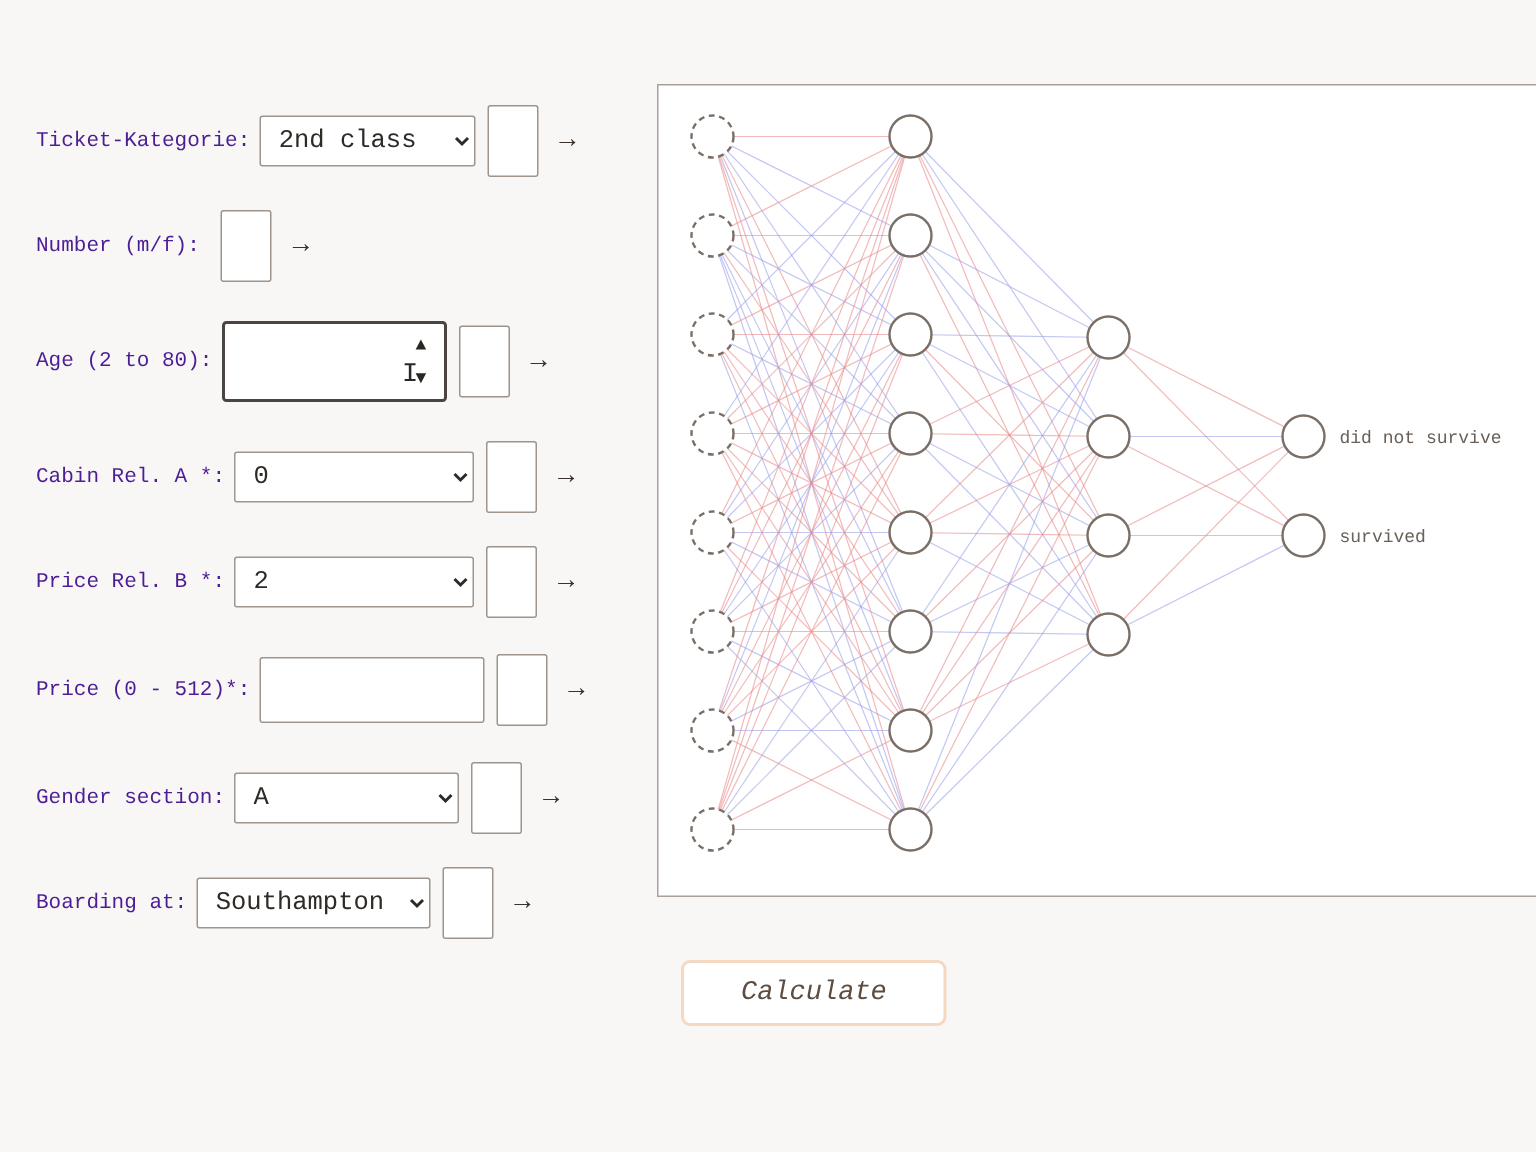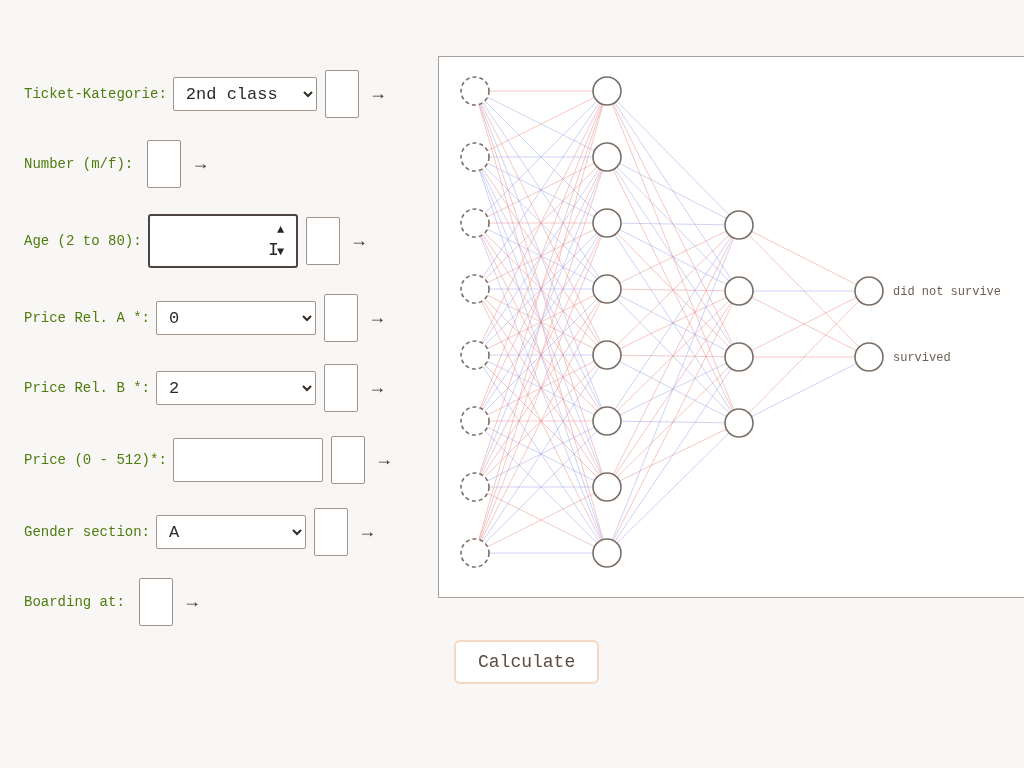--- a/index.html
+++ b/index.html
@@ -1,20 +1,20 @@
 <!DOCTYPE html>
 <html><head>
 <meta charset="utf-8">
 <style>
   * { box-sizing: border-box; }
   html,body{ margin:0; padding:0; background:#f9f7f5; font-family: ui-monospace, SFMono-Regular, Menlo, Consolas, "Liberation Mono", monospace; color:#403732; }
   .page { width:1024px; height:768px; position:relative; }
   .form { position:absolute; left:24px; top:72px; width:410px; }
   .row { display:flex; align-items:center; margin-bottom:26px; height:44px; }
-  .row .lbl { font-size:14px; color:#4d7c0f; margin-right:6px; white-space:nowrap; }
+  .row .lbl { font-size:14px; color:#4c1d95; margin-right:6px; white-space:nowrap; }
   .sel, .numin, .txtin {
     background:#fff; border:1.5px solid #9f958d; font-size:17px; height:34px;
     padding:0 8px; font-family:inherit; color:#2e2a26; border-radius:2px;
   }
   .sel { appearance:auto; }
   .numbox {
     position:relative; display:inline-block; width:150px; height:54px;
     border:2px solid #4b4440; background:#fff; border-radius:3px;
   }
   .numbox input { width:100%; height:100%; border:none; outline:none; font-size:17px; padding:0 28px 0 10px; font-family:inherit; background:transparent; }
@@ -24,22 +24,22 @@
     width:34px; height:48px; background:#fff; border:1.5px solid #9e948c; border-radius:2px; margin-left:8px;
   }
   .arrow { margin-left:14px; font-size:18px; color:#3a312c; }
 
   .net {
     position:absolute; left:438px; top:56px; width:619px; height:542px;
     border:1.5px solid #aaa09a; background:#fff;
   }
   .calc {
     position:absolute; left:454px; top:640px; background:#fff;
-    border:2px solid #f4d8c2; color:#5d4c3f; font-size:18px; padding:10px 22px;
-    border-radius:6px; font-family:inherit; cursor:pointer;
+    border:2px solid #f4d8c2; color:#5d4c3f; font-size:18px; padding:10px 38px;
+    border-radius:6px; font-family:inherit; cursor:pointer;font-style:italic;
   }
   .outlabel { font-size:12px; fill:#6b6058; font-family:inherit; }
   line.conn { stroke-width:0.8; }
   circle.node { fill:#fff; stroke:#7a6f66; stroke-width:1.6; }
   circle.node.dashed { stroke-dasharray:4 3; }
 
   .texcursor { position:absolute; font-size:18px; color:#2a2622; }
 </style>
 </head>
 <body>
@@ -68,21 +68,21 @@
       <div class="spin">
         <div>▲</div>
         <div>▼</div>
       </div>
     </div>
     <div class="outbox"></div>
     <span class="arrow">→</span>
   </div>
 
   <div class="row">
-    <span class="lbl">Price Rel. A *:</span>
+    <span class="lbl">Cabin Rel. A *:</span>
     <select class="sel" style="width:160px">
       <option>0</option>
     </select>
     <div class="outbox"></div>
     <span class="arrow">→</span>
   </div>
 
   <div class="row">
     <span class="lbl">Price Rel. B *:</span>
     <select class="sel" style="width:160px">
@@ -103,20 +103,23 @@
     <span class="lbl">Gender section:</span>
     <select class="sel" style="width:150px">
       <option>A</option>
     </select>
     <div class="outbox"></div>
     <span class="arrow">→</span>
   </div>
 
   <div class="row">
     <span class="lbl">Boarding at:</span>
+    <select class="sel" style="width:156px">
+      <option>Southampton</option>
+    </select>
     <div class="outbox"></div>
     <span class="arrow">→</span>
   </div>
 </div>
 
 <span class="texcursor" style="left:268px; top:240px">I</span>
 
 <div class="net">
   <svg id="netsvg" width="566" height="542">
         <line x1="36" y1="34" x2="168" y2="34" class="conn" stroke="#e88a8a" stroke-opacity="0.6"></line>

